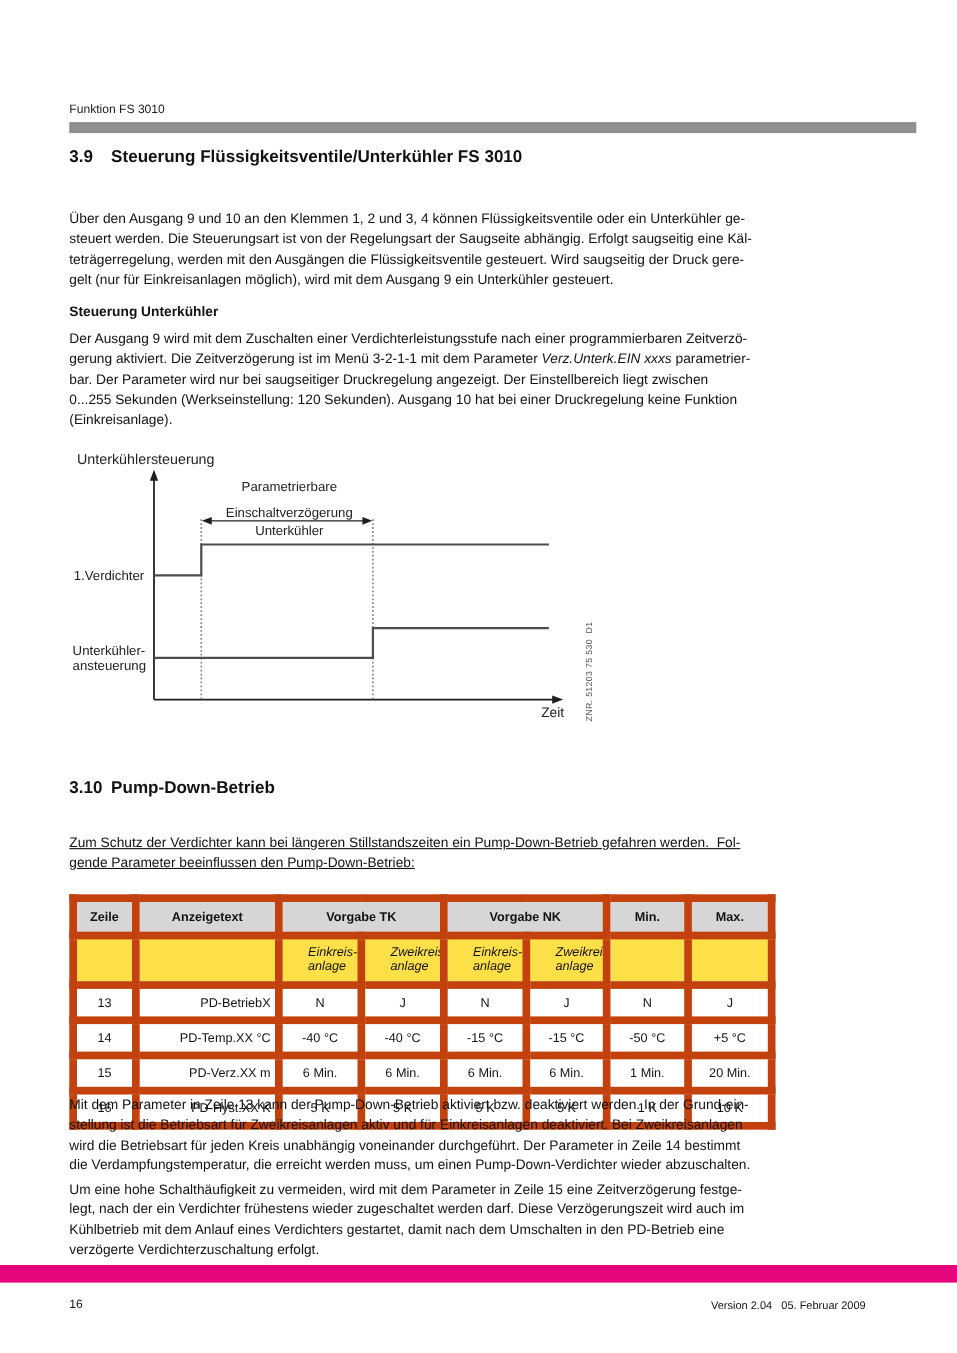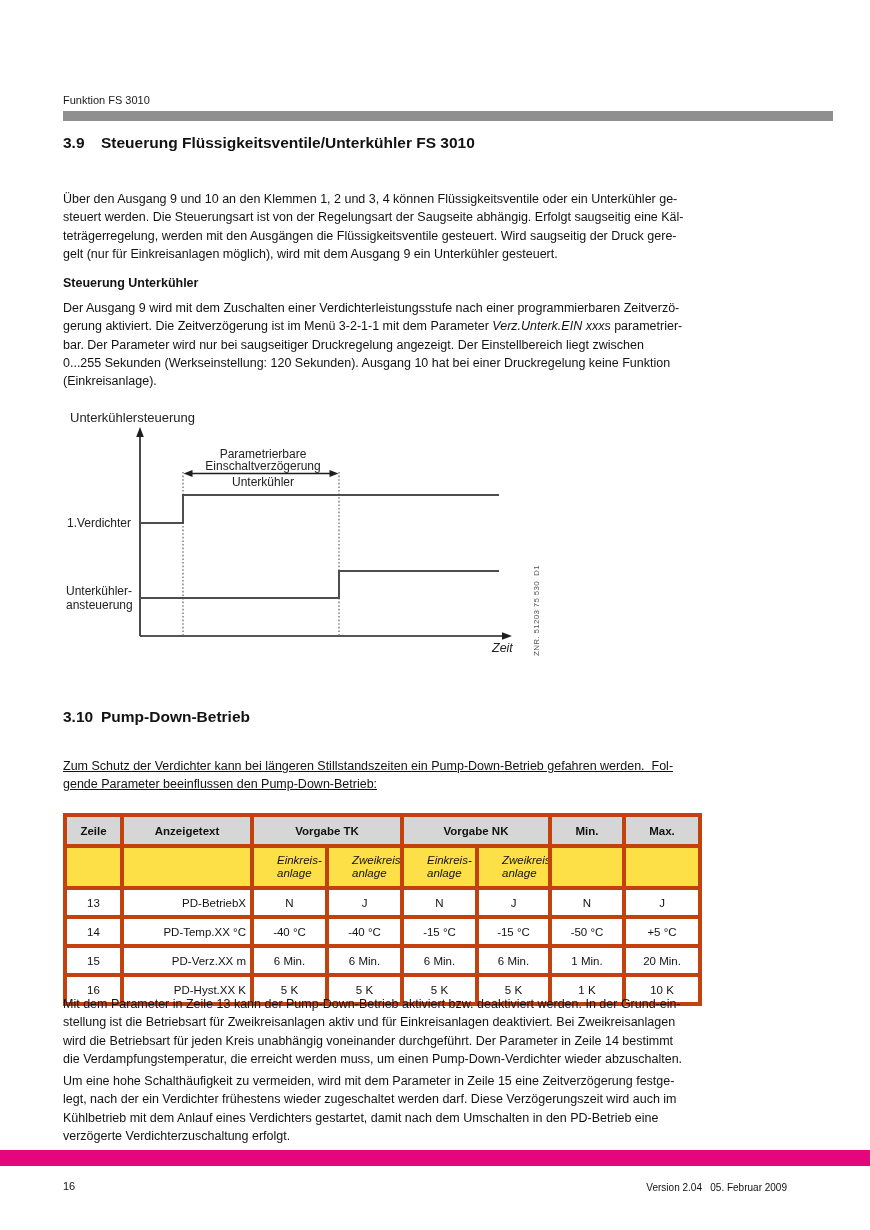--- a/index.html
+++ b/index.html
@@ -24,34 +24,34 @@
   .p2 .ital{font-style:italic;}
   .p3{left:63px;top:757px;text-decoration:underline;}
   .p4{left:63px;top:995px;}
   .p5{left:63px;top:1072px;}
   
   .diagram{left:63px;top:405px;width:520px;height:265px;}
   .diag-title{left:7px;top:5px;font-size:13px;color:#222;text-align:right;}
   .diag-label{font-size:12px;color:#222;line-height:14px;}
   .lbl-verdichter{left:4px;top:111px;}
   .lbl-unterkuehler{left:3px;top:179px;white-space:pre-line;}
-  .lbl-zeit{left:429px;top:236px;font-size:12.5px;font-style:italic;}
+  .lbl-zeit{left:429px;top:236px;font-size:12.5px;}
   .ann{left:110px;width:180px;text-align:center;}
-  .ann1{top:42px;}
+  .ann1{top:30px;}
   .ann2{top:54px;}
   .ann3{top:70px;}
   .lbl-znr{
     left:419px;top:200px;width:110px;height:11px;
     transform:rotate(-90deg);
     font-size:8px;color:#555;text-align:center;letter-spacing:0.3px;white-space:pre;
   }
   
   .tablewrap{left:63px;top:813px;}
   table.params{border-collapse:collapse;table-layout:fixed;width:635px;font-size:11.5px;color:#121212;}
-  table.params th,table.params td{border:4px solid #c2410c;padding:0 4px;overflow:hidden;}
+  table.params th,table.params td{border:7px solid #c2410c;padding:0 4px;overflow:hidden;}
   table.params .hrow1 th{background:#d6d6d6;font-weight:bold;height:27px;text-align:center;}
   table.params .hrow2 td{height:38px;background:#fde047;font-style:italic;text-align:left;
     vertical-align:middle;white-space:pre-line;line-height:13px;padding-left:23px;margin-top:22px;}
   table.params .drow td{height:25px;text-align:center;background:#ffffff;}
   table.params td.anz{text-align:right;padding-left:7px;}
   .anz .aname{display:inline-block;width:57px;}
   
   .bottom-bar{left:0;top:1150px;width:870px;height:16px;background:#e5067e;}
   .footer-page{left:63px;top:1180px;font-size:11px;}
   .footer-version{right:83px;top:1182px;font-size:10px;white-space:pre;margin-left:43px;}

